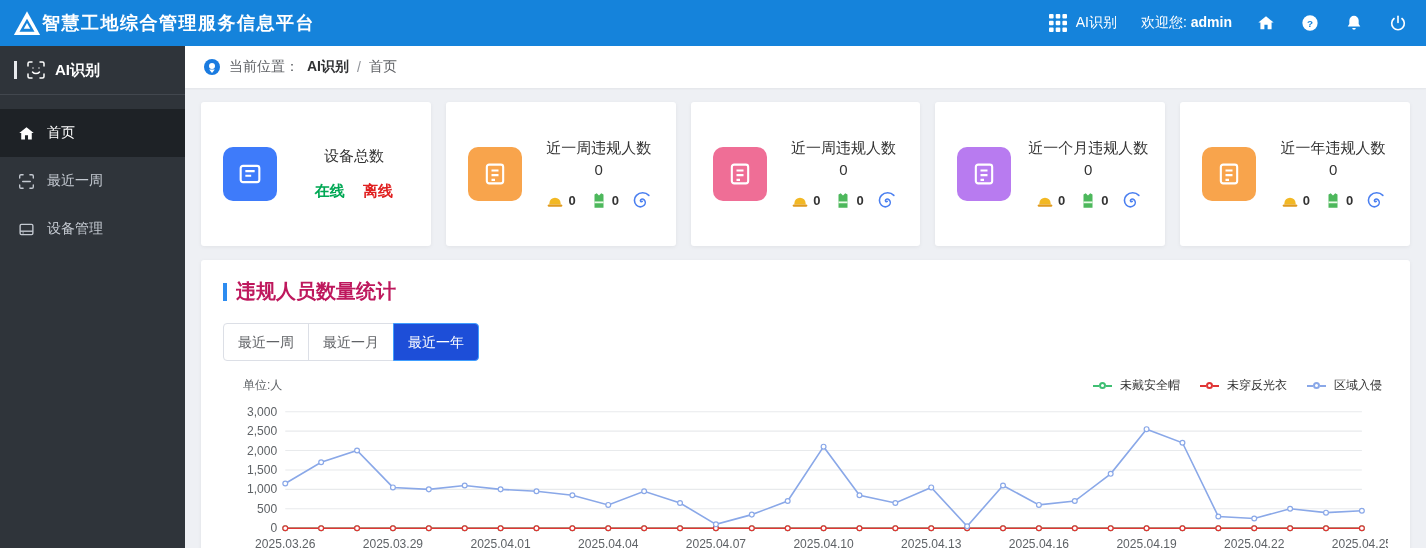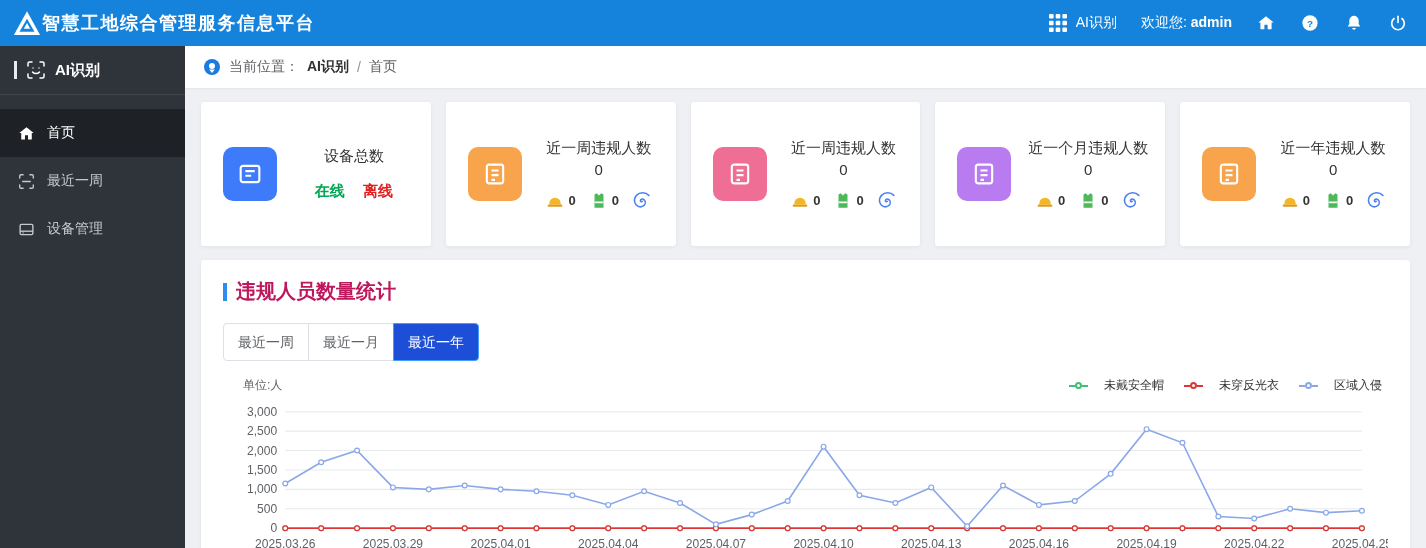--- a/index.html
+++ b/index.html
@@ -60,21 +60,21 @@
   .panel-title { font-size:20px; font-weight:bold; color:#be185d; }
   .tabs { display:inline-flex; margin-top:18px; }
   .tab { height:38px; padding:0 14px; line-height:36px; font-size:14px; color:#606266; background:#fff; border:1px solid #dcdfe6; margin-left:-1px; cursor:pointer; }
   .tab:first-child { border-radius:4px 0 0 4px; margin-left:0; }
   .tab:last-child { border-radius:0 4px 4px 0; }
   .tab.active { background:#1d4ed8; border-color:#409eff; color:#fff; position:relative;text-align:right; }
 
   .chart-head { display:flex; align-items:center; justify-content:space-between; margin-top:16px; padding:0 6px 0 20px; }
   .unit-label { font-size:12px; color:#5e6266; }
   .legend { display:flex; gap:20px; font-size:12px; color:#333; }
-  .legend-item { display:inline-flex; align-items:center; gap:16px; cursor:pointer; }
+  .legend-item { display:inline-flex; align-items:center; gap:8px; cursor:pointer; }
   .legend-marker { display:inline-flex; align-items:center; }
   .lm-line { width:6px; height:2px; background:currentColor; }
   .lm-circle { width:7px; height:7px; border:2px solid currentColor; border-radius:50%; background:#fff; }
   .chart-wrap { margin-top:6px; }
   .chart-wrap svg { width:100%; height:160px; display:block; }
 </style>
 </head>
 <body>
 
 <header class="app-header">

